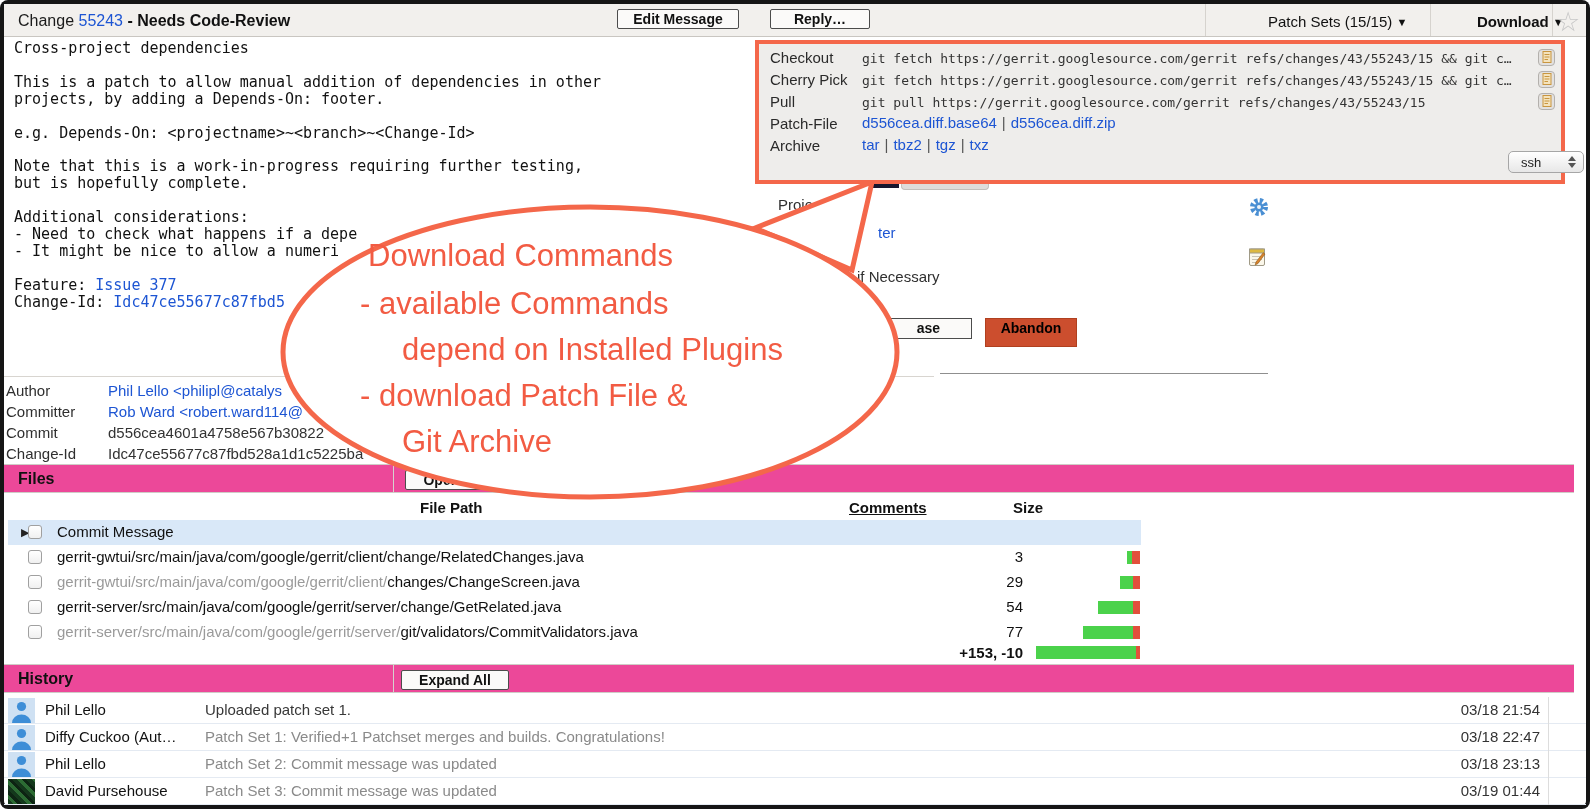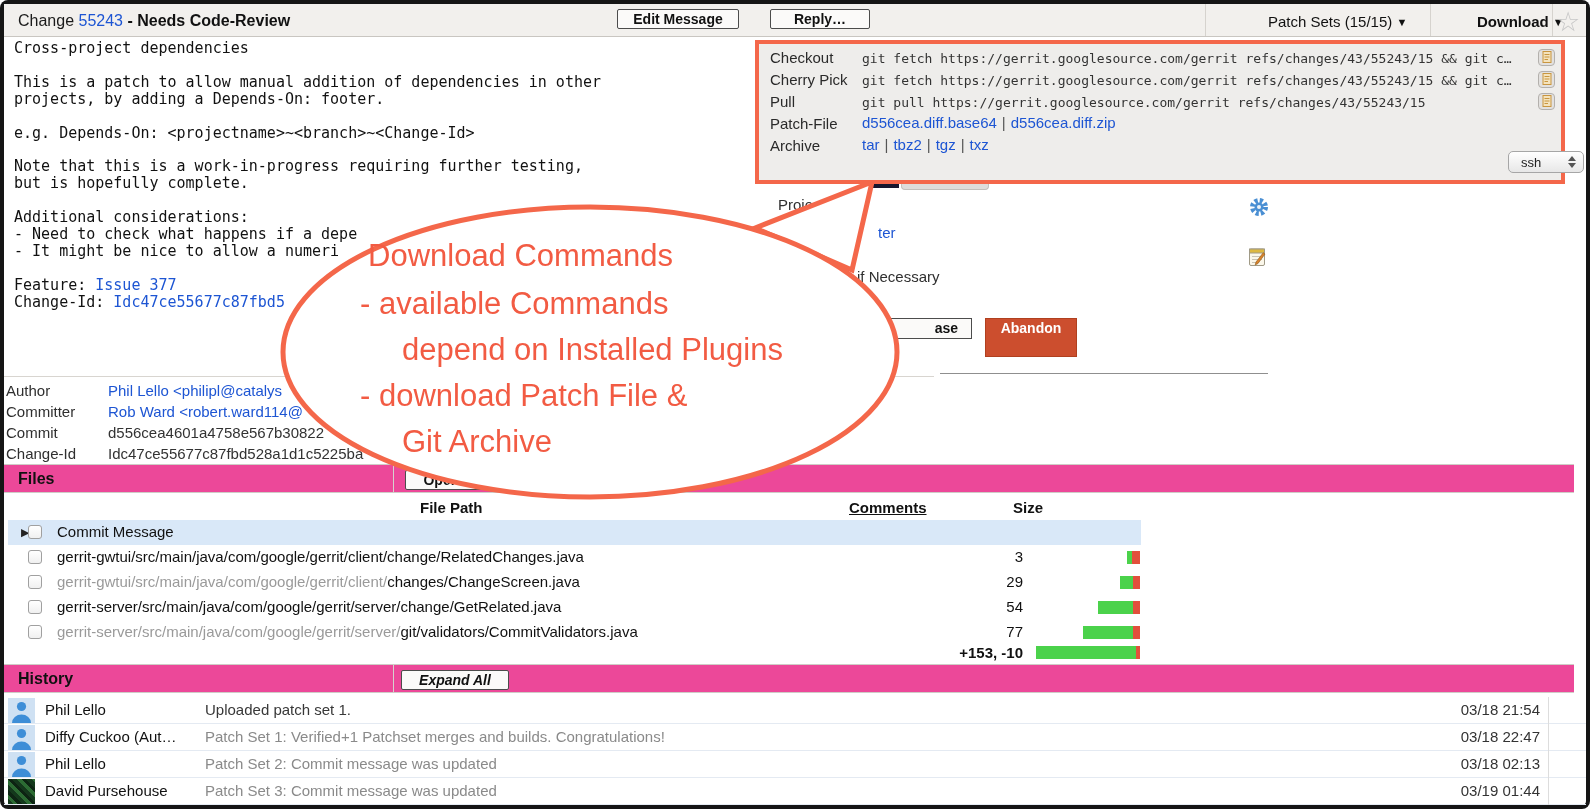--- a/index.html
+++ b/index.html
@@ -40,24 +40,24 @@
   .ssel .txt{position:absolute;left:12px;top:3px;font-size:13px;color:#222;}
   .ssel .arr{position:absolute;right:7px;top:4px;}
   .ssel .arr i{display:block;width:0;height:0;border-left:4px solid transparent;border-right:4px solid transparent;}
   .ssel .arr i.up{border-bottom:5px solid #555;margin-bottom:2px;}
   .ssel .arr i.dn{border-top:5px solid #555;}
   
   .plain{position:absolute;font-size:15px;color:#2f2f2f;white-space:nowrap;}
   .bluelink{position:absolute;font-size:15px;color:#1d55d3;white-space:nowrap;cursor:pointer;}
   .chip-dark{position:absolute;left:873px;top:176px;width:26px;height:12px;background:#16162e;}
   .chip-gray{position:absolute;left:901px;top:176px;width:88px;height:14px;background:#dedcda;border:1px solid #c2bfbb;border-top:none;border-radius:0 0 4px 4px;}
-  .abandon{position:absolute;left:985px;top:318px;width:92px;height:39px;background:#cc4e2e;border:1px solid #b0401f;
-           color:#ffffff;font-weight:bold;font-size:14px;text-align:center;line-height:19px;cursor:pointer;}
+  .abandon{position:absolute;left:985px;top:318px;width:92px;height:29px;background:#cc4e2e;border:1px solid #b0401f;
+           color:#000000;font-weight:bold;font-size:14px;text-align:center;line-height:19px;cursor:pointer;}
   .asebtn{position:absolute;left:858px;top:318px;width:114px;height:21px;background:#fbfaf9;border:1px solid #4c4c4c;
-          font-weight:bold;font-size:14px;color:#111;text-align:right;padding-right:13px;line-height:19px;cursor:pointer;}
+          font-weight:bold;font-size:14px;color:#111;text-align:right;padding-right:31px;line-height:19px;cursor:pointer;}
   .hline{position:absolute;height:1px;background:#8f8f8f;}
   .hline.light{background:#d8d5d0;}
   
   .metarow{position:absolute;left:6px;font-size:15px;white-space:nowrap;}
   .metarow .lab{display:inline-block;width:102px;color:#2f2f2f;}
   .metarow .val{color:#333;}
   .metarow .val.link{color:#1d55d3;cursor:pointer;}
   
   .sechdr{position:absolute;left:4px;right:16px;height:29px;background:#ec4899;border-top:1px solid #cfccc7;border-bottom:1px solid #cfccc7;}
   .sechdr .sectitle{position:absolute;left:14px;top:5px;font-size:16px;font-weight:bold;color:#111;}
@@ -283,21 +283,21 @@
   </div>
   <div class="ftotal" style="top:644px;">+153, -10</div>
   <span class="fbar" style="top:646px;">
       <span class="g" style="width: 100px;"></span>
       <span class="r" style="width: 4px;"></span>
     </span>
 
   <div class="sechdr" style="top:664px;">
     <div class="sectitle">History</div>
     <div class="vline" style="left:389px;"></div>
-    <div class="btn" style="left:397px;top:5px;width:108px;font-style:italic;">Expand All</div>
+    <div class="btn" style="left:397px;top:5px;width:108px;">Expand All</div>
   </div>
 
   <div class="hrow" style="top:697px;">
     <span class="avatar"><svg width="27" height="25">
           <circle cx="13.5" cy="8.5" r="4.6" fill="#3e8ed7"></circle>
           <path d="M4 25 a9.5 8.5 0 0 1 19 0 z" fill="#3e8ed7"></path>
         </svg></span>
     <span class="hname">Phil Lello</span>
     <span class="hmsg dark">Uploaded patch set 1.</span>
     <span class="htime">03/18 21:54</span>
@@ -311,21 +311,21 @@
     <span class="hmsg">Patch Set 1: Verified+1 Patchset merges and builds. Congratulations!</span>
     <span class="htime">03/18 22:47</span>
   </div>
   <div class="hrow" style="top:751px;">
     <span class="avatar"><svg width="27" height="25">
           <circle cx="13.5" cy="8.5" r="4.6" fill="#3e8ed7"></circle>
           <path d="M4 25 a9.5 8.5 0 0 1 19 0 z" fill="#3e8ed7"></path>
         </svg></span>
     <span class="hname">Phil Lello</span>
     <span class="hmsg">Patch Set 2: Commit message was updated</span>
-    <span class="htime">03/18 02:13</span>
+    <span class="htime">03/18 23:13</span>
   </div>
   <div class="hrow" style="top:778px;">
     <span class="avatar pic"></span>
     <span class="hname">David Pursehouse</span>
     <span class="hmsg">Patch Set 3: Commit message was updated</span>
     <span class="htime">03/19 01:44</span>
   </div>
   <div class="hvline" style="top:697px;height:108px;"></div>
 
   <svg class="bubble-svg">

